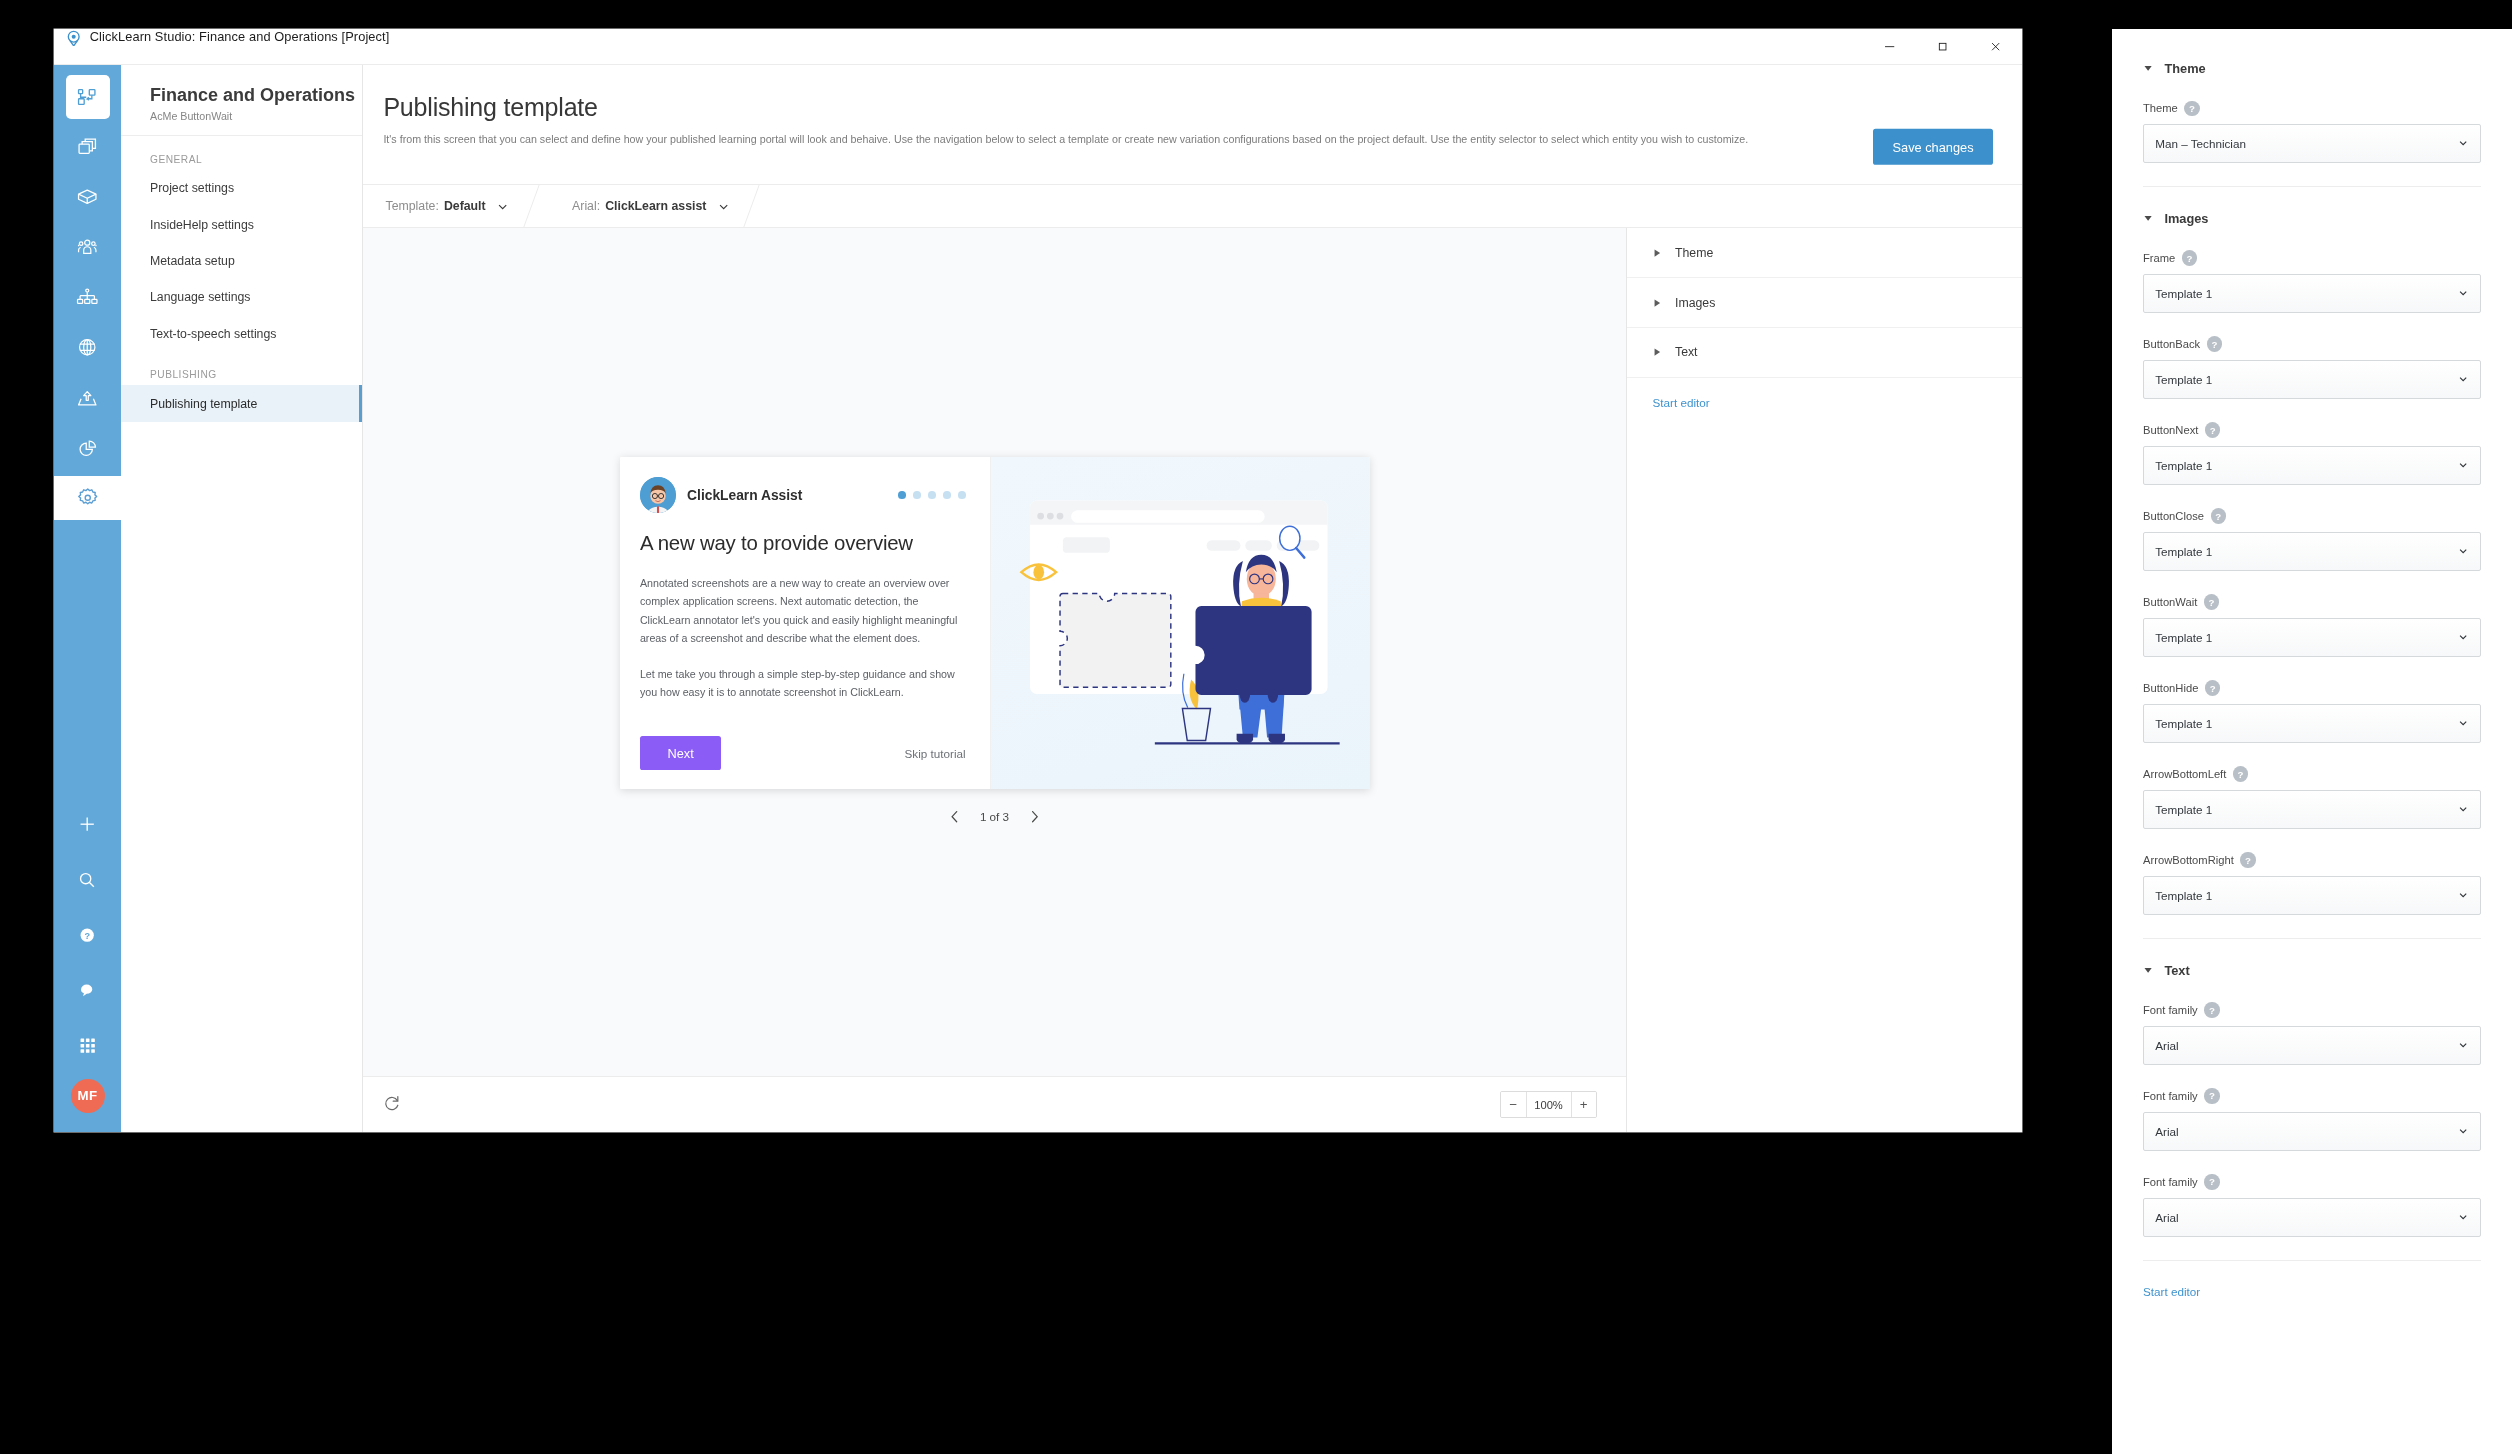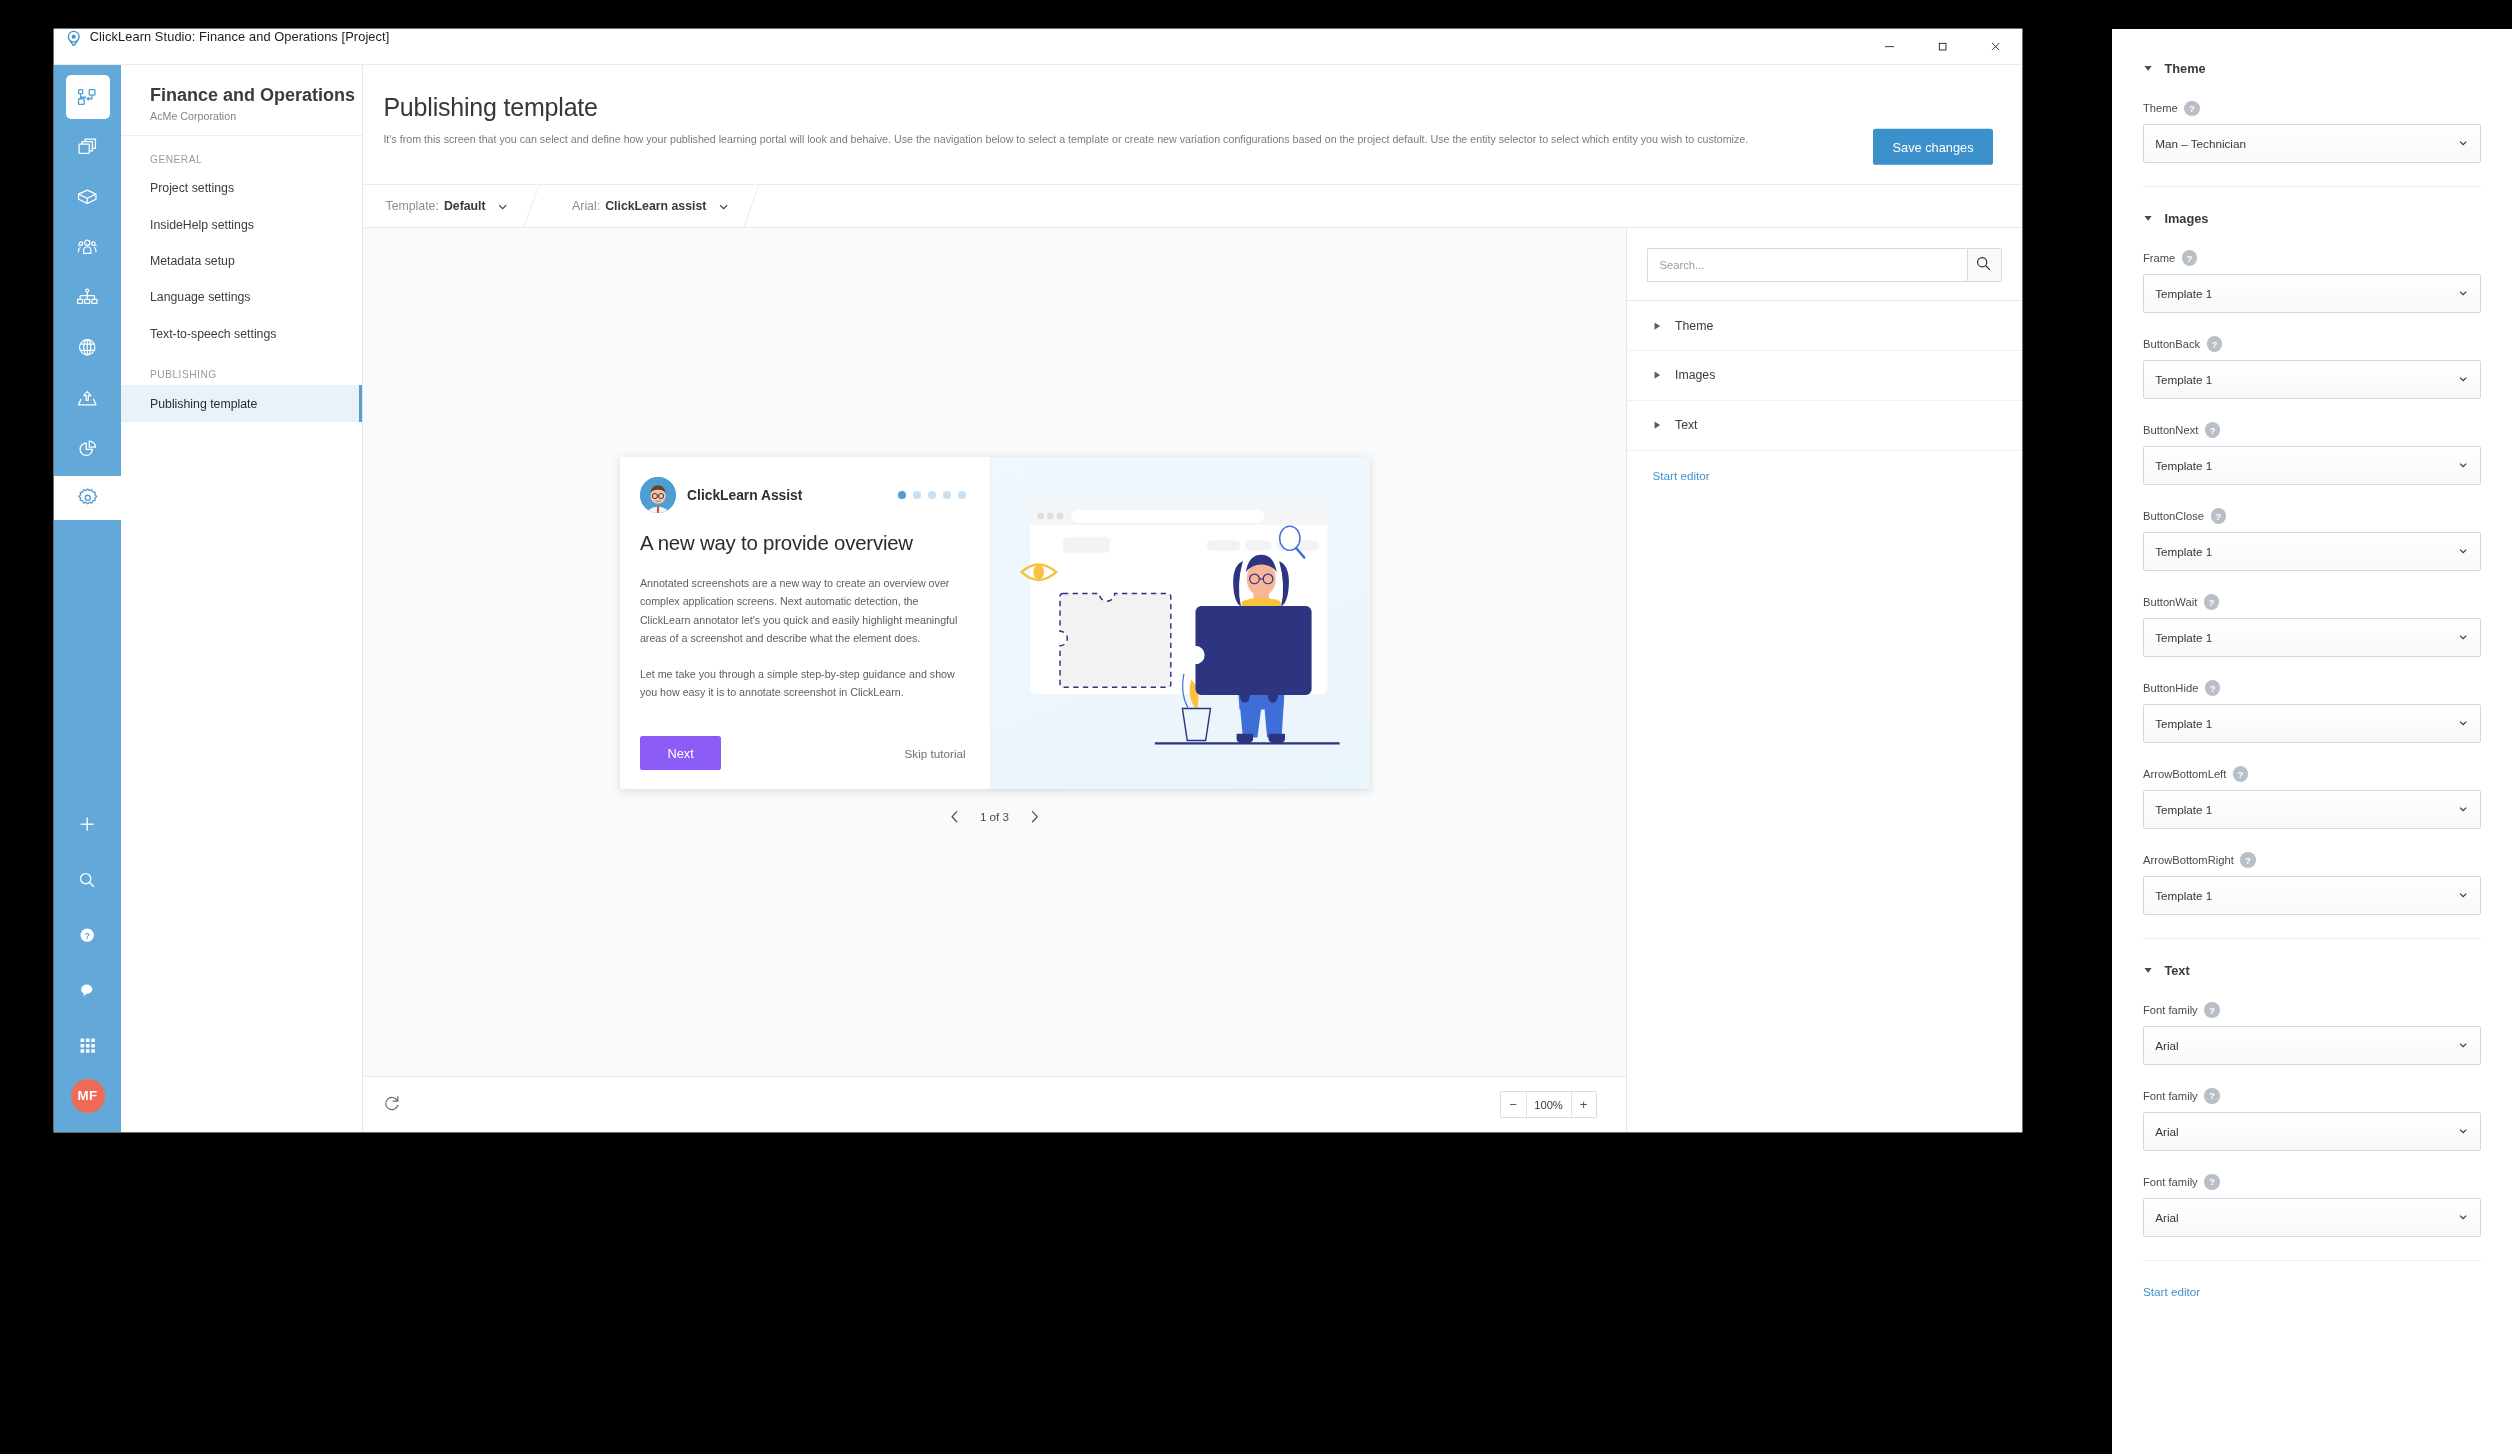--- a/index.html
+++ b/index.html
@@ -627,21 +627,21 @@
             </svg>
           </span>
         </div>
         <div class="avatar">MF</div>
       </div>
     </div>
 
     <div class="navpanel">
       <div class="nav-head">
         <div class="nav-head-title">Finance and Operations</div>
-        <div class="nav-head-sub">AcMe Corporation</div>
+        <div class="nav-head-sub">AcMe ButtonWait</div>
       </div>
 
       <div class="nav-group-label">GENERAL</div>
       <div class="nav-item">Project settings</div>
       <div class="nav-item">InsideHelp settings</div>
       <div class="nav-item">Metadata setup</div>
       <div class="nav-item">Language settings</div>
       <div class="nav-item">Text-to-speech settings</div>
 
       <div class="nav-group-label">PUBLISHING</div>
@@ -804,31 +804,20 @@
             </span>
             <div class="zoomctl">
               <div class="zb">−</div>
               <div class="zval">100%</div>
               <div class="zb">+</div>
             </div>
           </div>
         </div>
 
         <div class="acc-col">
-          <div class="acc-search-wrap">
-            <input class="acc-search" type="text" placeholder="Search..." style="">
-            <div class="acc-search-btn">
-              <span>
-                <svg width="17.4" height="17.4" viewBox="0 0 34 34" fill="none" stroke="#2d2d2d" stroke-width="2.4">
-                    <circle cx="14" cy="14" r="9"></circle>
-                    <line x1="20.5" y1="20.5" x2="29" y2="29"></line>
-                  </svg>
-              </span>
-            </div>
-          </div>
 
           <div class="acc-row">
             <span class="acc-tri">
               <svg width="9.2" height="10.2" viewBox="0 0 18 20" fill="#5c5c5c">
                   <path d="M3 3 L14 10 L3 17 Z"></path>
                 </svg>
             </span>
             <span>Theme</span>
           </div>
           <div class="acc-row">

